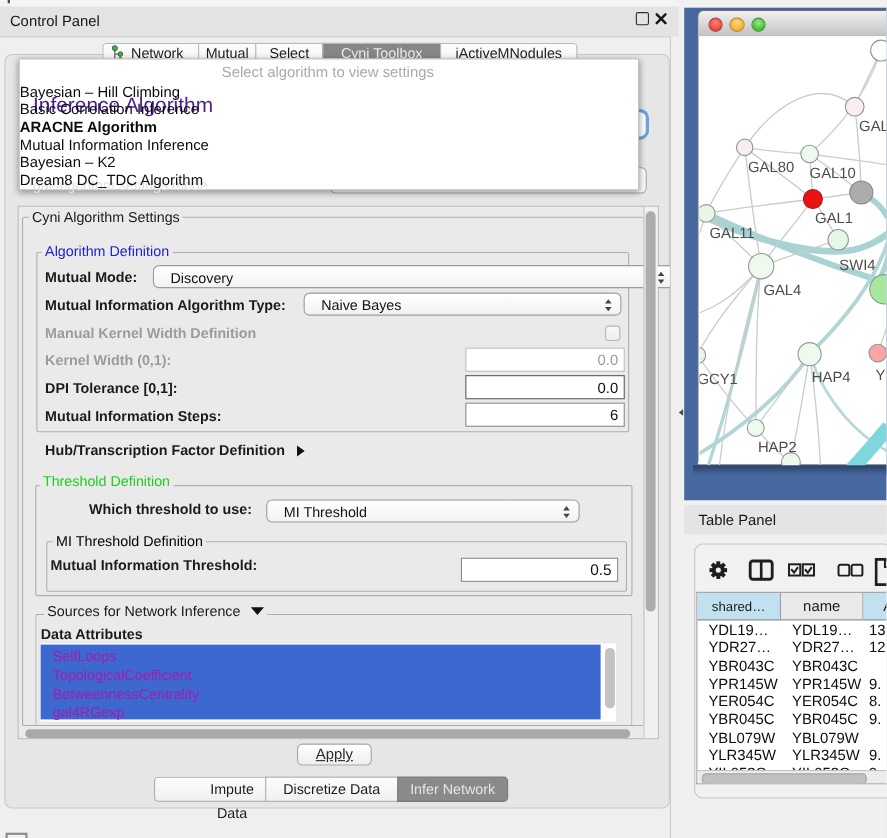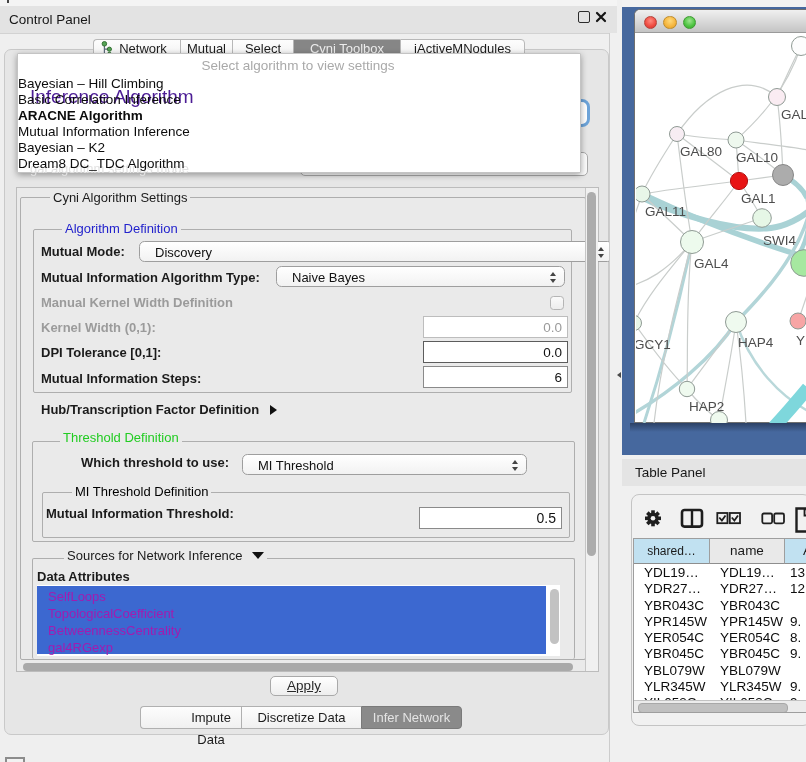--- a/index.html
+++ b/index.html
@@ -2,21 +2,21 @@
 <html><head>
 <meta charset="utf-8">
 <style>
   html,body{margin:0;padding:0;}
   body{width:806px;height:762px;position:relative;overflow:hidden;
        font-family:"Liberation Sans",sans-serif;background:#efefef;
        -webkit-font-smoothing:antialiased;}
   .abs{position:absolute;}
   .lbl{font-size:13px;color:#1b1b1b;font-weight:bold;white-space:nowrap;}
   .dis{color:#9b9b9b;}
-  .gtitle{font-size:13px;white-space:nowrap;background:#eaeaea;padding:0 3px;margin-left:24px;}
+  .gtitle{font-size:13px;white-space:nowrap;background:#eaeaea;padding:0 3px;}
   .gbox{position:absolute;border:1px solid #aeaeae;border-radius:2px;}
   .field{position:absolute;background:#fff;text-align:right;font-size:13.5px;
          color:#111;padding:0 5px 0 0;box-sizing:border-box;line-height:21px;}
   .combo{position:absolute;background:#fdfdfd;border:1px solid #9e9e9e;border-radius:5.5px;
          box-sizing:border-box;font-size:13px;color:#111;
          background:linear-gradient(#ffffff,#f2f2f2);}
   .combo .ct{position:absolute;left:15px;top:3px;}
   .updn{position:absolute;right:6px;top:4px;width:8px;height:13px;}
   .updn:before{content:"";position:absolute;left:0;top:1px;border:3.5px solid transparent;
     border-bottom:4.5px solid #444;border-top:none;}

